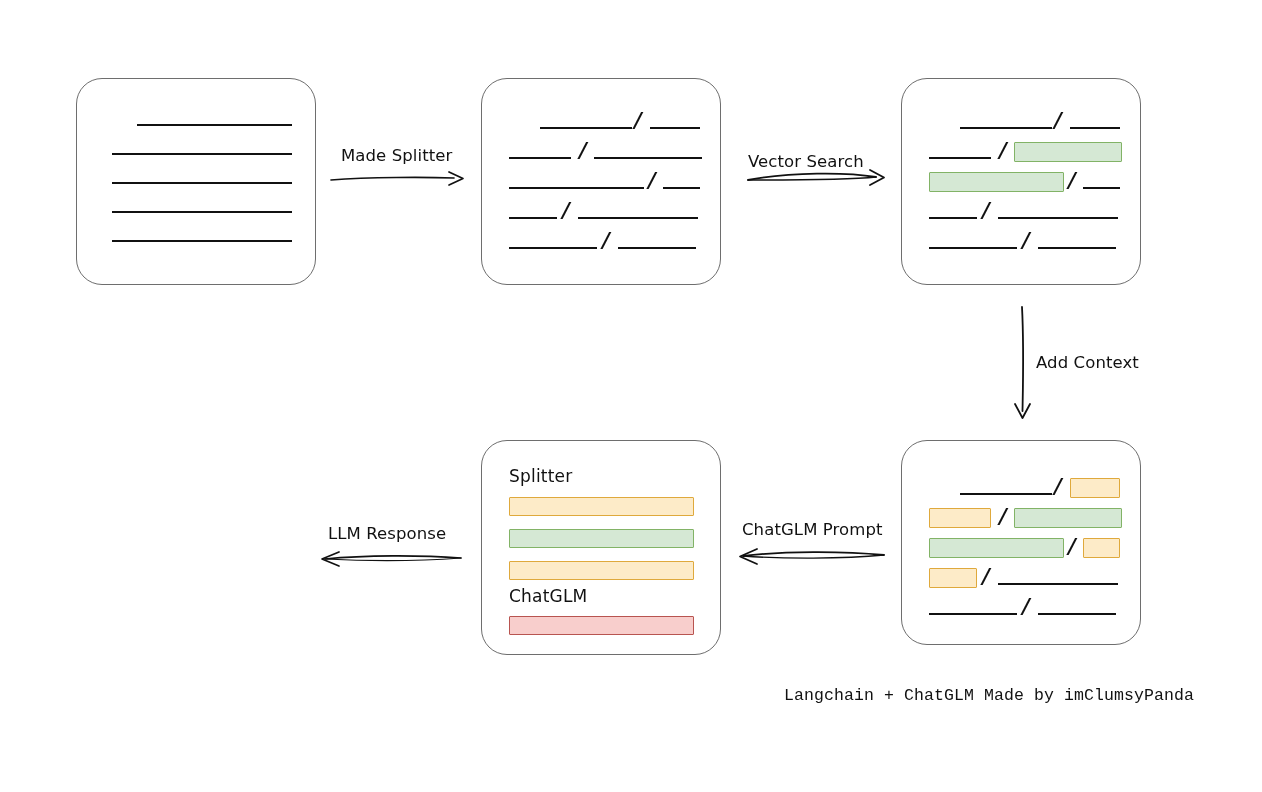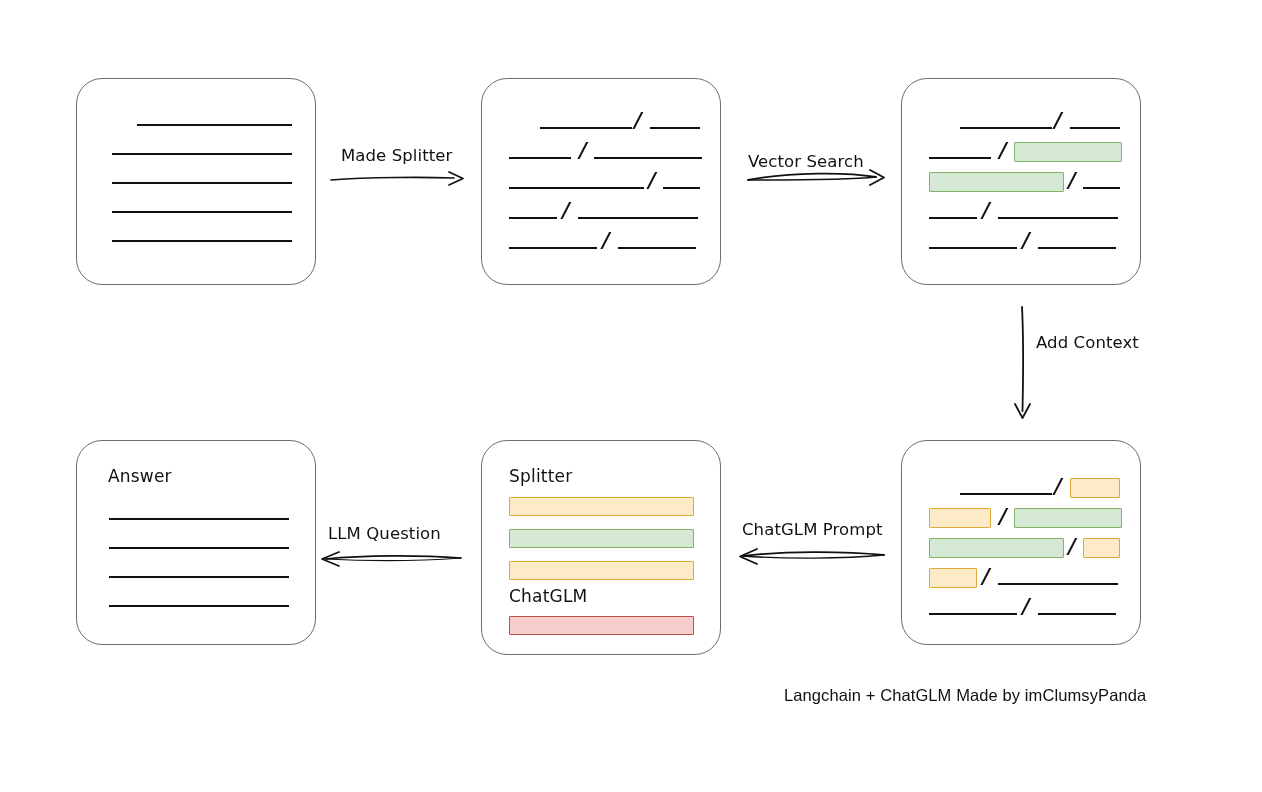--- a/index.html
+++ b/index.html
@@ -69,21 +69,21 @@
   .arrow-label {
     position: absolute;
     font-family: "DejaVu Sans", sans-serif;
     font-size: 16.5px;
     color: #111111;
     white-space: nowrap;
     letter-spacing: 0.1px;
   }
   .footer-note {
     position: absolute;
-    font-family: Liberation Sans, sans-serif;
+    font-family: Liberation Mono, monospace;
     font-size: 16.5px;
     color: #111111;
     white-space: nowrap;
     letter-spacing: 0.1px;
   }
   svg.arrow {
     position: absolute;
     overflow: visible;
   }
 </style>
@@ -152,21 +152,21 @@
 
     <div class="rule" style="left:27px;  top:138px; width:48px;"></div>
     <div class="slash" style="left:80px;  top:120px;">/</div>
     <div class="rule" style="left:96px;  top:138px; width:120px;"></div>
 
     <div class="rule" style="left:27px;  top:168px; width:88px;"></div>
     <div class="slash" style="left:120px; top:150px;">/</div>
     <div class="rule" style="left:136px; top:168px; width:78px;"></div>
   </div>
 
-  <div class="arrow-label" style="left:1036px; top:333px;">Add Context</div>
+  <div class="arrow-label" style="left:1036px; top:353px;">Add Context</div>
   <svg class="arrow" style="left:1010px; top:305px;" width="26" height="115" viewBox="0 0 26 115">
     <path d="M12,2 C14,40 13,80 12.5,106" fill="none" stroke="#111" stroke-width="1.8" stroke-linecap="round"></path>
     <path d="M5,99 L12.5,113 L20,99" fill="none" stroke="#111" stroke-width="1.8" stroke-linejoin="round" stroke-linecap="round"></path>
   </svg>
 
   <div class="card" style="left:901px; top:440px; width:240px; height:205px;">
 
     <div class="rule" style="left:58px;  top:52px;  width:92px;"></div>
     <div class="slash" style="left:152px; top:34px;">/</div>
     <div class="chip yellow" style="left:168px; top:37px; width:50px; height:20px;"></div>
@@ -197,30 +197,23 @@
 
   <div class="card" style="left:481px; top:440px; width:240px; height:215px;">
     <div class="card-label" style="left:27px; top:25px;">Splitter</div>
     <div class="chip yellow" style="left:27px; top:56px;  width:185px; height:19px;"></div>
     <div class="chip green" style="left:27px; top:88px;  width:185px; height:19px;"></div>
     <div class="chip yellow" style="left:27px; top:120px; width:185px; height:19px;"></div>
     <div class="card-label" style="left:27px; top:145px;">ChatGLM</div>
     <div class="chip red" style="left:27px; top:175px; width:185px; height:19px;"></div>
   </div>
 
-  <div class="arrow-label" style="left:328px; top:524px;">LLM Question</div>
+  <div class="arrow-label" style="left:328px; top:524px;">LLM Response</div>
   <svg class="arrow" style="left:320px; top:548px;" width="143" height="22" viewBox="0 0 143 22">
     <path d="M141,10 C100,7 45,7 5,11" fill="none" stroke="#111" stroke-width="1.7" stroke-linecap="round"></path>
     <path d="M141,10 C100,13 45,13 5,11" fill="none" stroke="#111" stroke-width="1.2" stroke-linecap="round"></path>
     <path d="M19,4 L2,11 L19,18" fill="none" stroke="#111" stroke-width="1.7" stroke-linejoin="round" stroke-linecap="round"></path>
   </svg>
 
-  <div class="card" style="left:76px; top:440px; width:240px; height:205px;">
-    <div class="card-label" style="left:31px; top:25px;">Answer</div>
-    <div class="rule" style="left:32px; top:77px;  width:180px;"></div>
-    <div class="rule" style="left:32px; top:106px; width:180px;"></div>
-    <div class="rule" style="left:32px; top:135px; width:180px;"></div>
-    <div class="rule" style="left:32px; top:164px; width:180px;"></div>
-  </div>
 
   <div class="footer-note" style="left:784px; top:686px;">Langchain + ChatGLM Made by imClumsyPanda</div>
 
 </div>
 
 </body></html>

